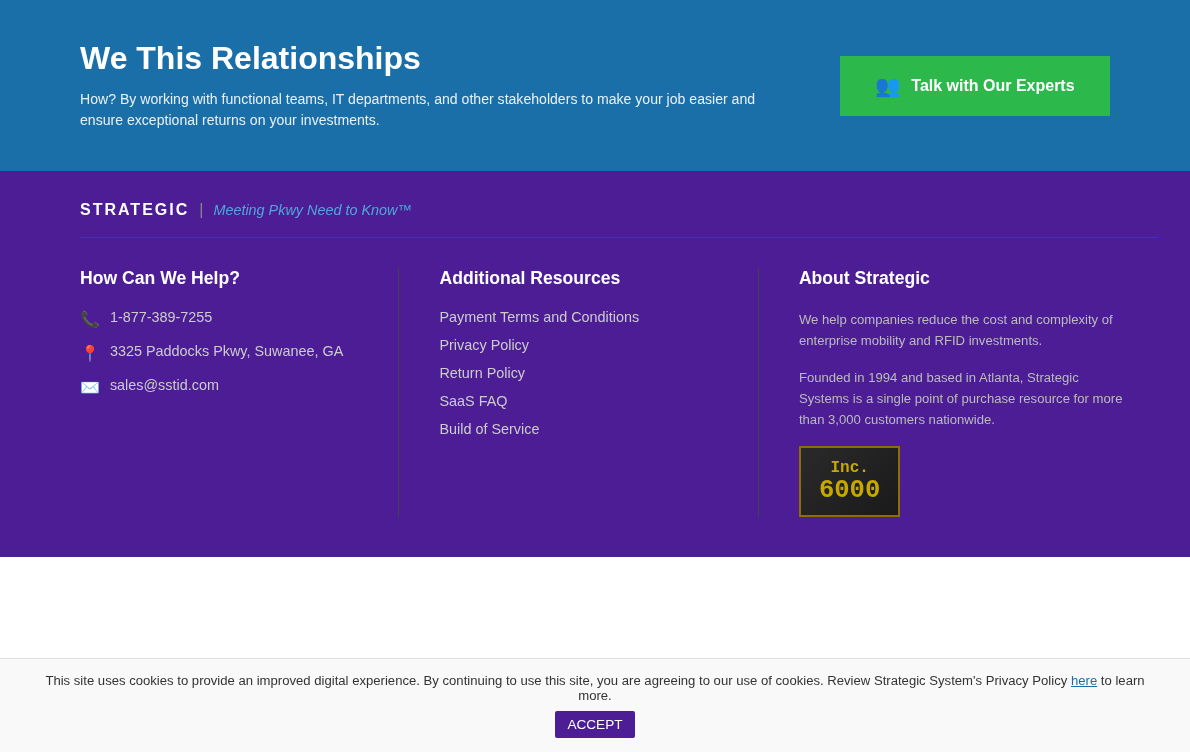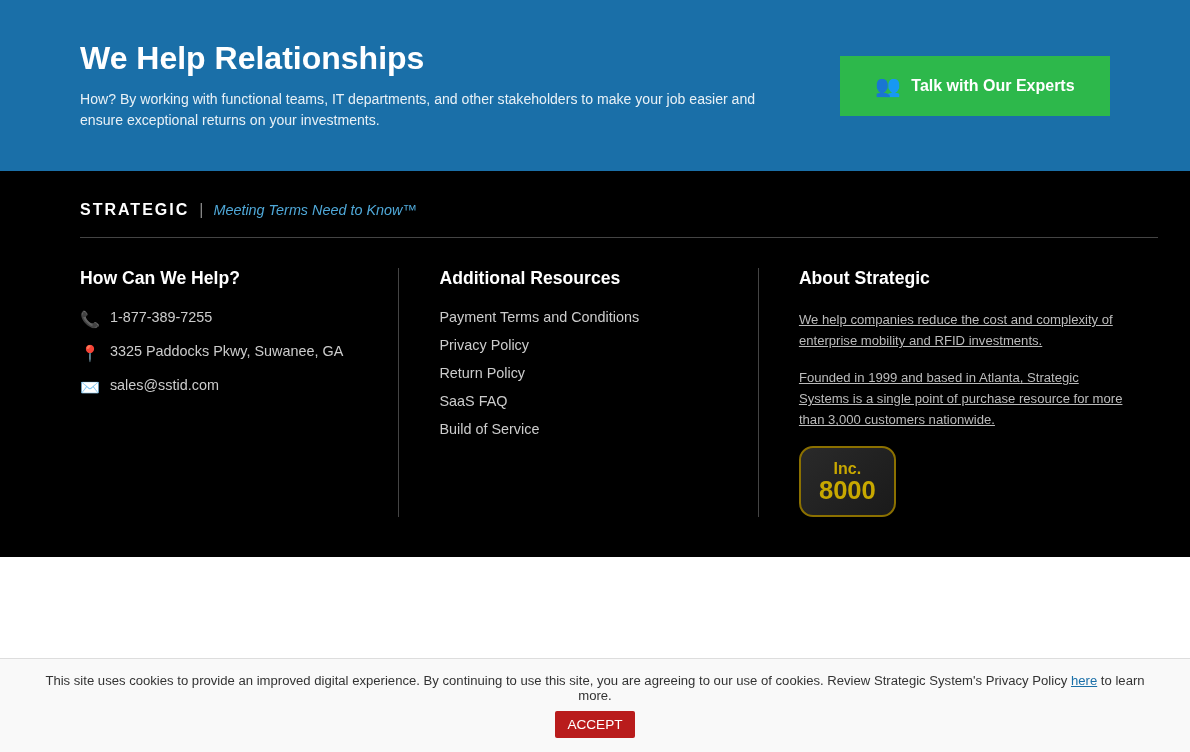--- a/index.html
+++ b/index.html
@@ -29,21 +29,21 @@
       align-items: center;
       gap: 10px;
       min-width: 270px;
       justify-content: center;
       white-space: nowrap;
     }
     .people-icon { font-size: 1.3rem; }
 
     
     .footer-section {
-      background: #000000;
+      background: #4c1d95;
       padding: 30px 32px 40px 80px;
       color: #ccc;
     }
     .footer-brand {
       display: flex;
       align-items: center;
       gap: 10px;
       padding-bottom: 18px;
       border-bottom: 1px solid #444;
       margin-bottom: 30px;
@@ -108,31 +108,31 @@
       margin-bottom: 12px;
       cursor: pointer;
     }
 
     
     .about-text {
       font-size: 0.82rem;
       line-height: 1.6;
       color: #bbb;
       margin-bottom: 16px;
-      text-decoration: underline;
     }
 
     
     .inc5000-badge {
       display: inline-block;
       background: linear-gradient(135deg, #2a2a2a, #1a1a1a);
       border: 2px solid #8b7000;
       padding: 12px 18px;
-      border-radius: 14px;
+      border-radius: 0;
       text-align: center;
+      font-family: Liberation Mono, monospace;
     }
     .inc-text {
       color: #c8a800;
       font-weight: bold;
       font-size: 1rem;
       line-height: 1.1;
     }
     .inc-num {
       color: #c8a800;
       font-weight: bold;
@@ -156,49 +156,49 @@
       gap: 8px;
       z-index: 1000;
     }
     .cookie-text {
       font-size: 0.82rem;
       color: #333;
       text-align: center;
     }
     .cookie-here { color: #1a6fa8; text-decoration: underline; cursor: pointer; }
     .accept-btn {
-      background: #b91c1c;
+      background: #4c1d95;
       color: #fff;
       border: none;
       padding: 6px 12px;
       font-size: 0.85rem;
       cursor: pointer;
       border-radius: 2px;
     }
   </style>
 </head>
 <body>
 
 <section class="hero-section">
   <div class="hero-text">
-    <h1>We Help Relationships</h1>
+    <h1>We This Relationships</h1>
     <p>How? By working with functional teams, IT departments, and other stakeholders to make your job easier and ensure exceptional returns on your investments.</p>
   </div>
   <button class="talk-btn">
     <span class="people-icon">👥</span>
     <span>Talk with Our Experts</span>
   </button>
 </section>
 
 <footer class="footer-section">
 
   <div class="footer-brand">
     <span class="brand-strategic">STRATEGIC</span>
     <span class="brand-divider">|</span>
-    <span class="brand-tagline">Meeting Terms Need to Know™</span>
+    <span class="brand-tagline">Meeting Pkwy Need to Know™</span>
   </div>
 
   <div class="footer-columns">
 
     <div class="footer-col">
       <div class="col-title">How Can We Help?</div>
 
       <div class="contact-item">
         <span class="contact-icon">📞</span>
         <a href="#" class="contact-link">1-877-389-7255</a>
@@ -221,24 +221,24 @@
       <a href="#" class="resource-link">Payment Terms and Conditions</a>
       <a href="#" class="resource-link">Privacy Policy</a>
       <a href="#" class="resource-link">Return Policy</a>
       <a href="#" class="resource-link">SaaS FAQ</a>
       <a href="#" class="resource-link">Build of Service</a>
     </div>
 
     <div class="footer-col">
       <div class="col-title">About Strategic</div>
       <p class="about-text">We help companies reduce the cost and complexity of enterprise mobility and RFID investments.</p>
-      <p class="about-text">Founded in 1999 and based in Atlanta, Strategic Systems is a single point of purchase resource for more than 3,000 customers nationwide.</p>
+      <p class="about-text">Founded in 1994 and based in Atlanta, Strategic Systems is a single point of purchase resource for more than 3,000 customers nationwide.</p>
       <div class="inc5000-badge">
         <div class="inc-text">Inc.</div>
-        <div class="inc-num">8000</div>
+        <div class="inc-num">6000</div>
       </div>
     </div>
 
   </div>
 </footer>
 
 <div class="cookie-banner">
   <div class="cookie-text">
     <span>This site uses cookies to provide an improved digital experience. By continuing to use this site, you are agreeing to our use of cookies. Review Strategic System's Privacy Policy</span>&nbsp;<a href="#" class="cookie-here">here</a>&nbsp;<span>to learn more.</span>
   </div>

